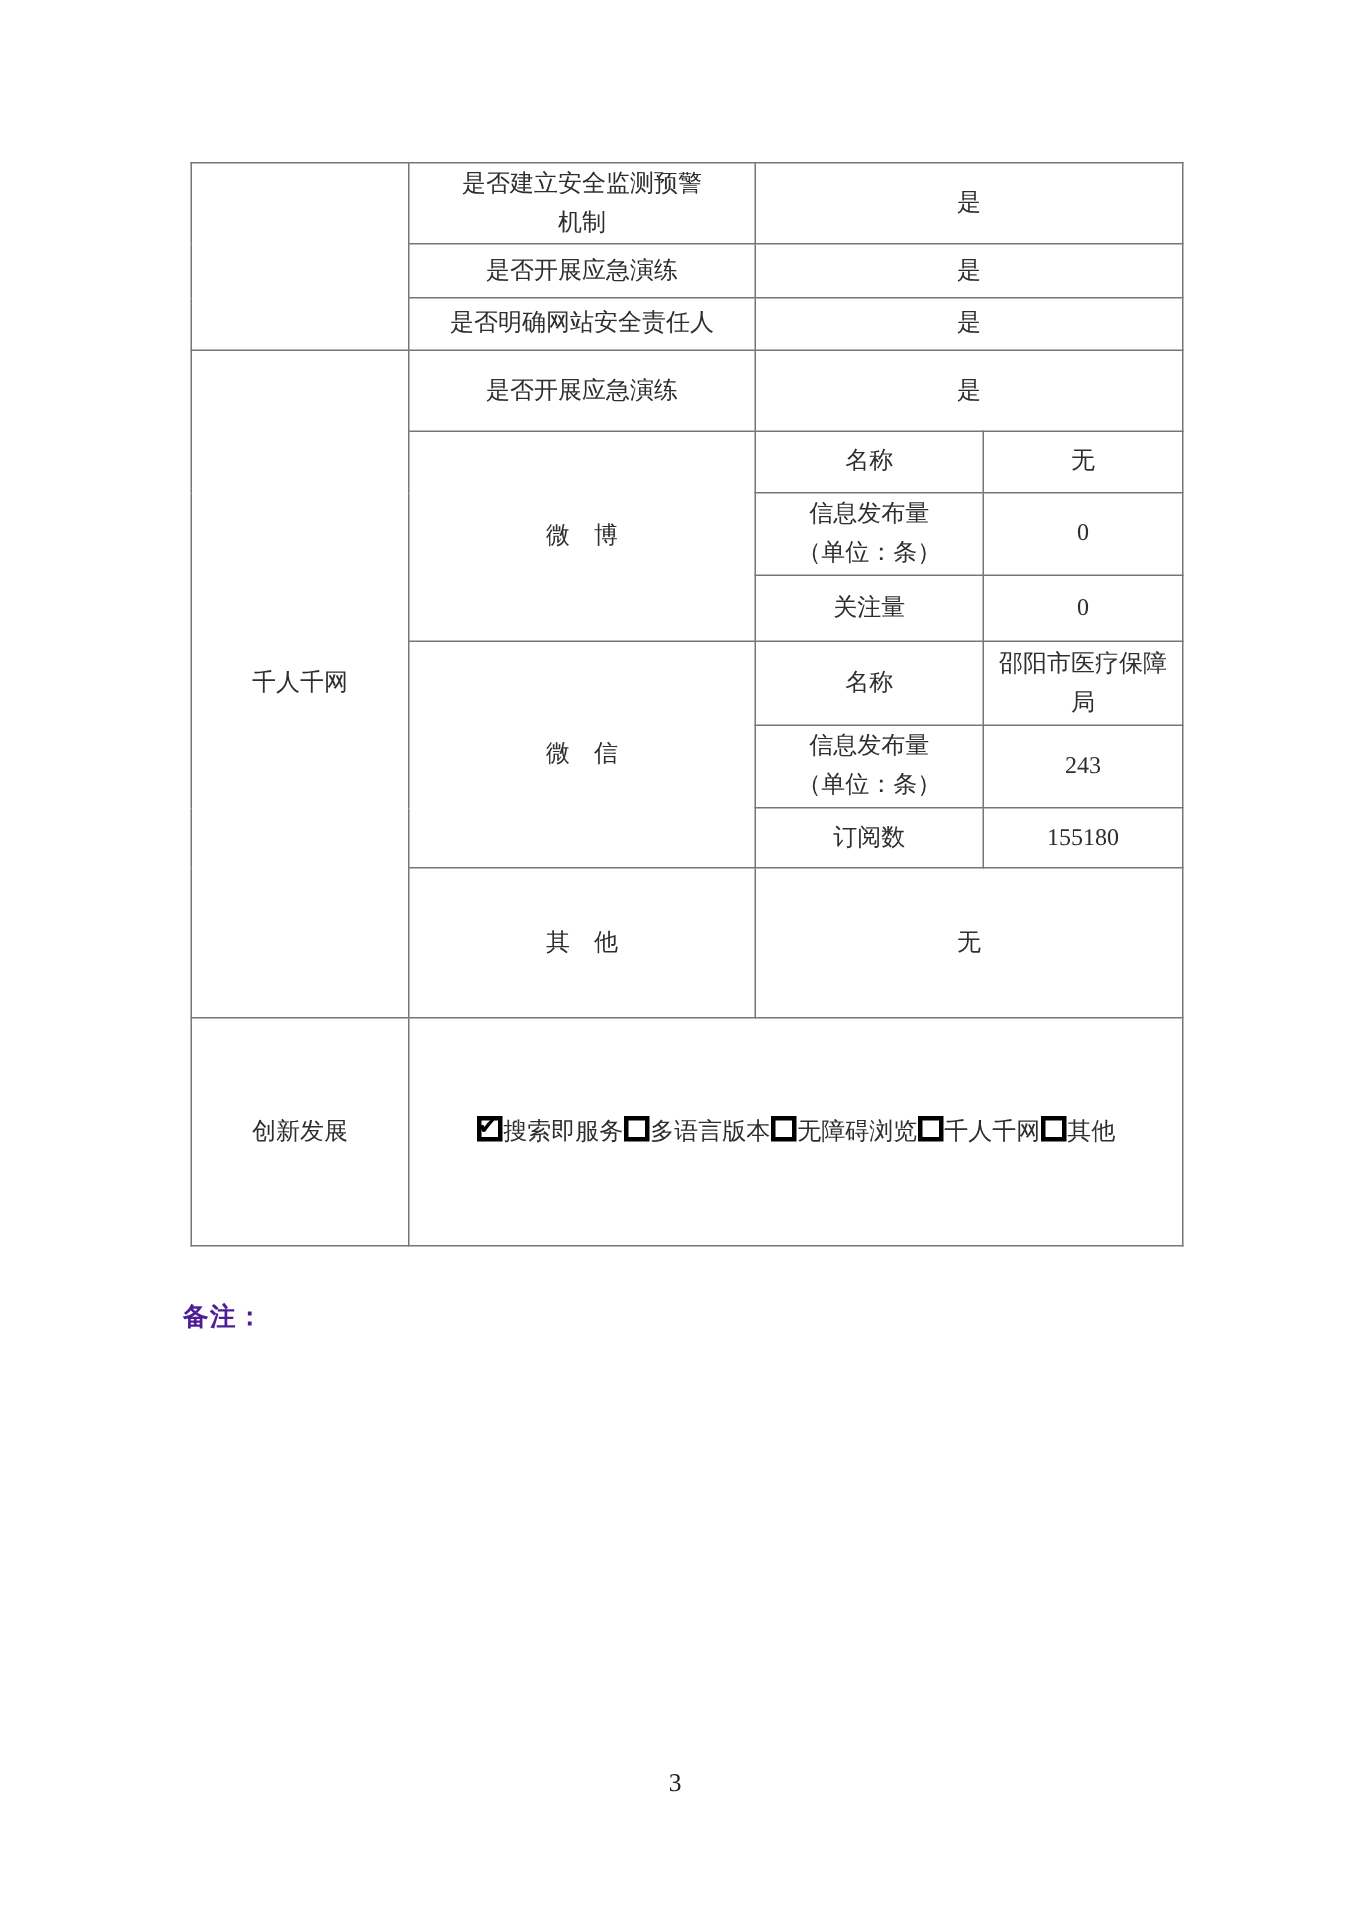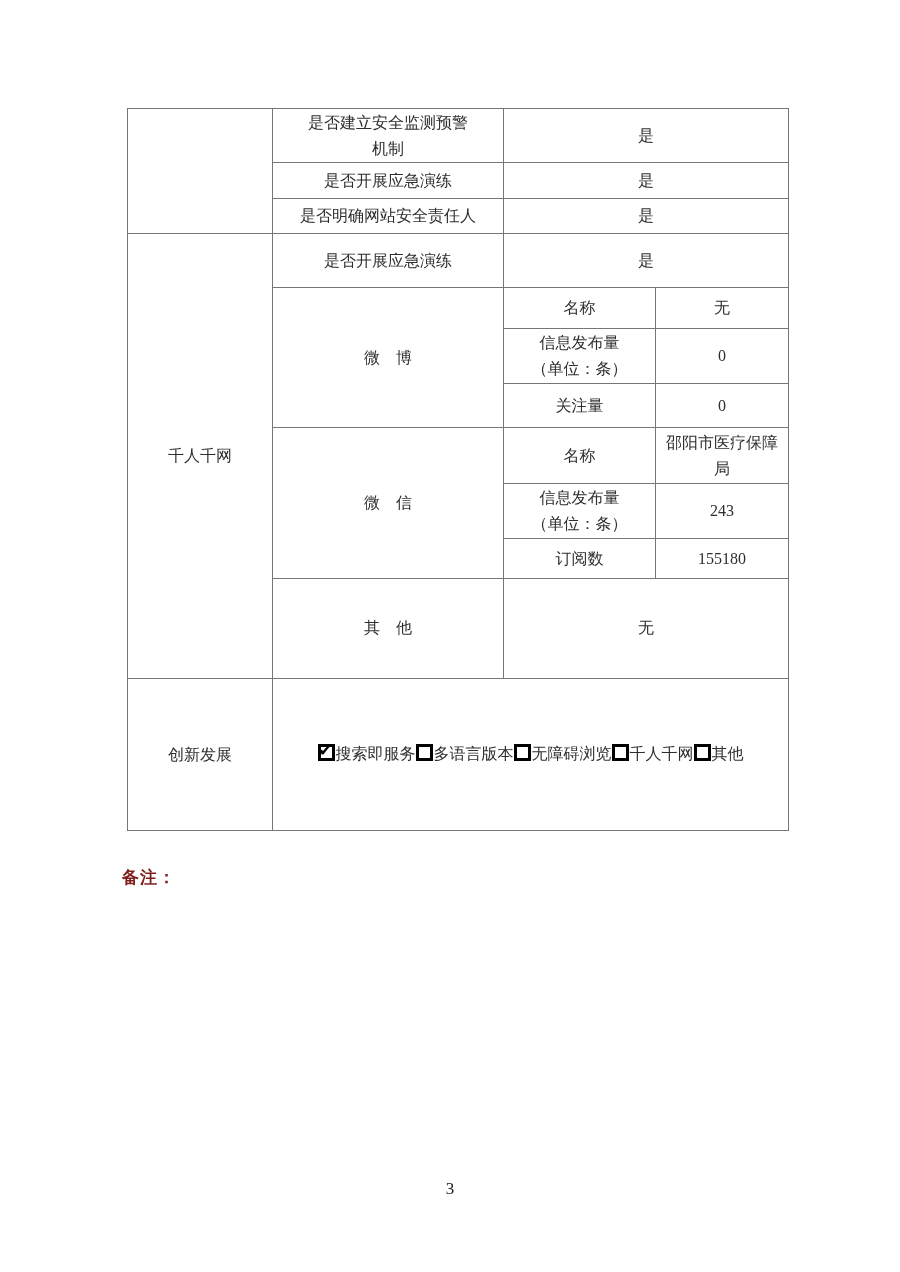--- a/index.html
+++ b/index.html
@@ -62,21 +62,21 @@
     font-weight: bold;
     color: #000;
     font-family: "DejaVu Sans", sans-serif;
   }
   .notes {
     position: absolute;
     left: 122px;
     top: 866px;
     font-size: 17px;
     font-weight: bold;
-    color: #7f1d1d;
+    color: #4c1d95;
     letter-spacing: 1px;
   }
   .page-number {
     position: absolute;
     left: 0;
     top: 1179px;
     width: 100%;
     text-align: center;
     font-size: 17px;
     color: #222;

